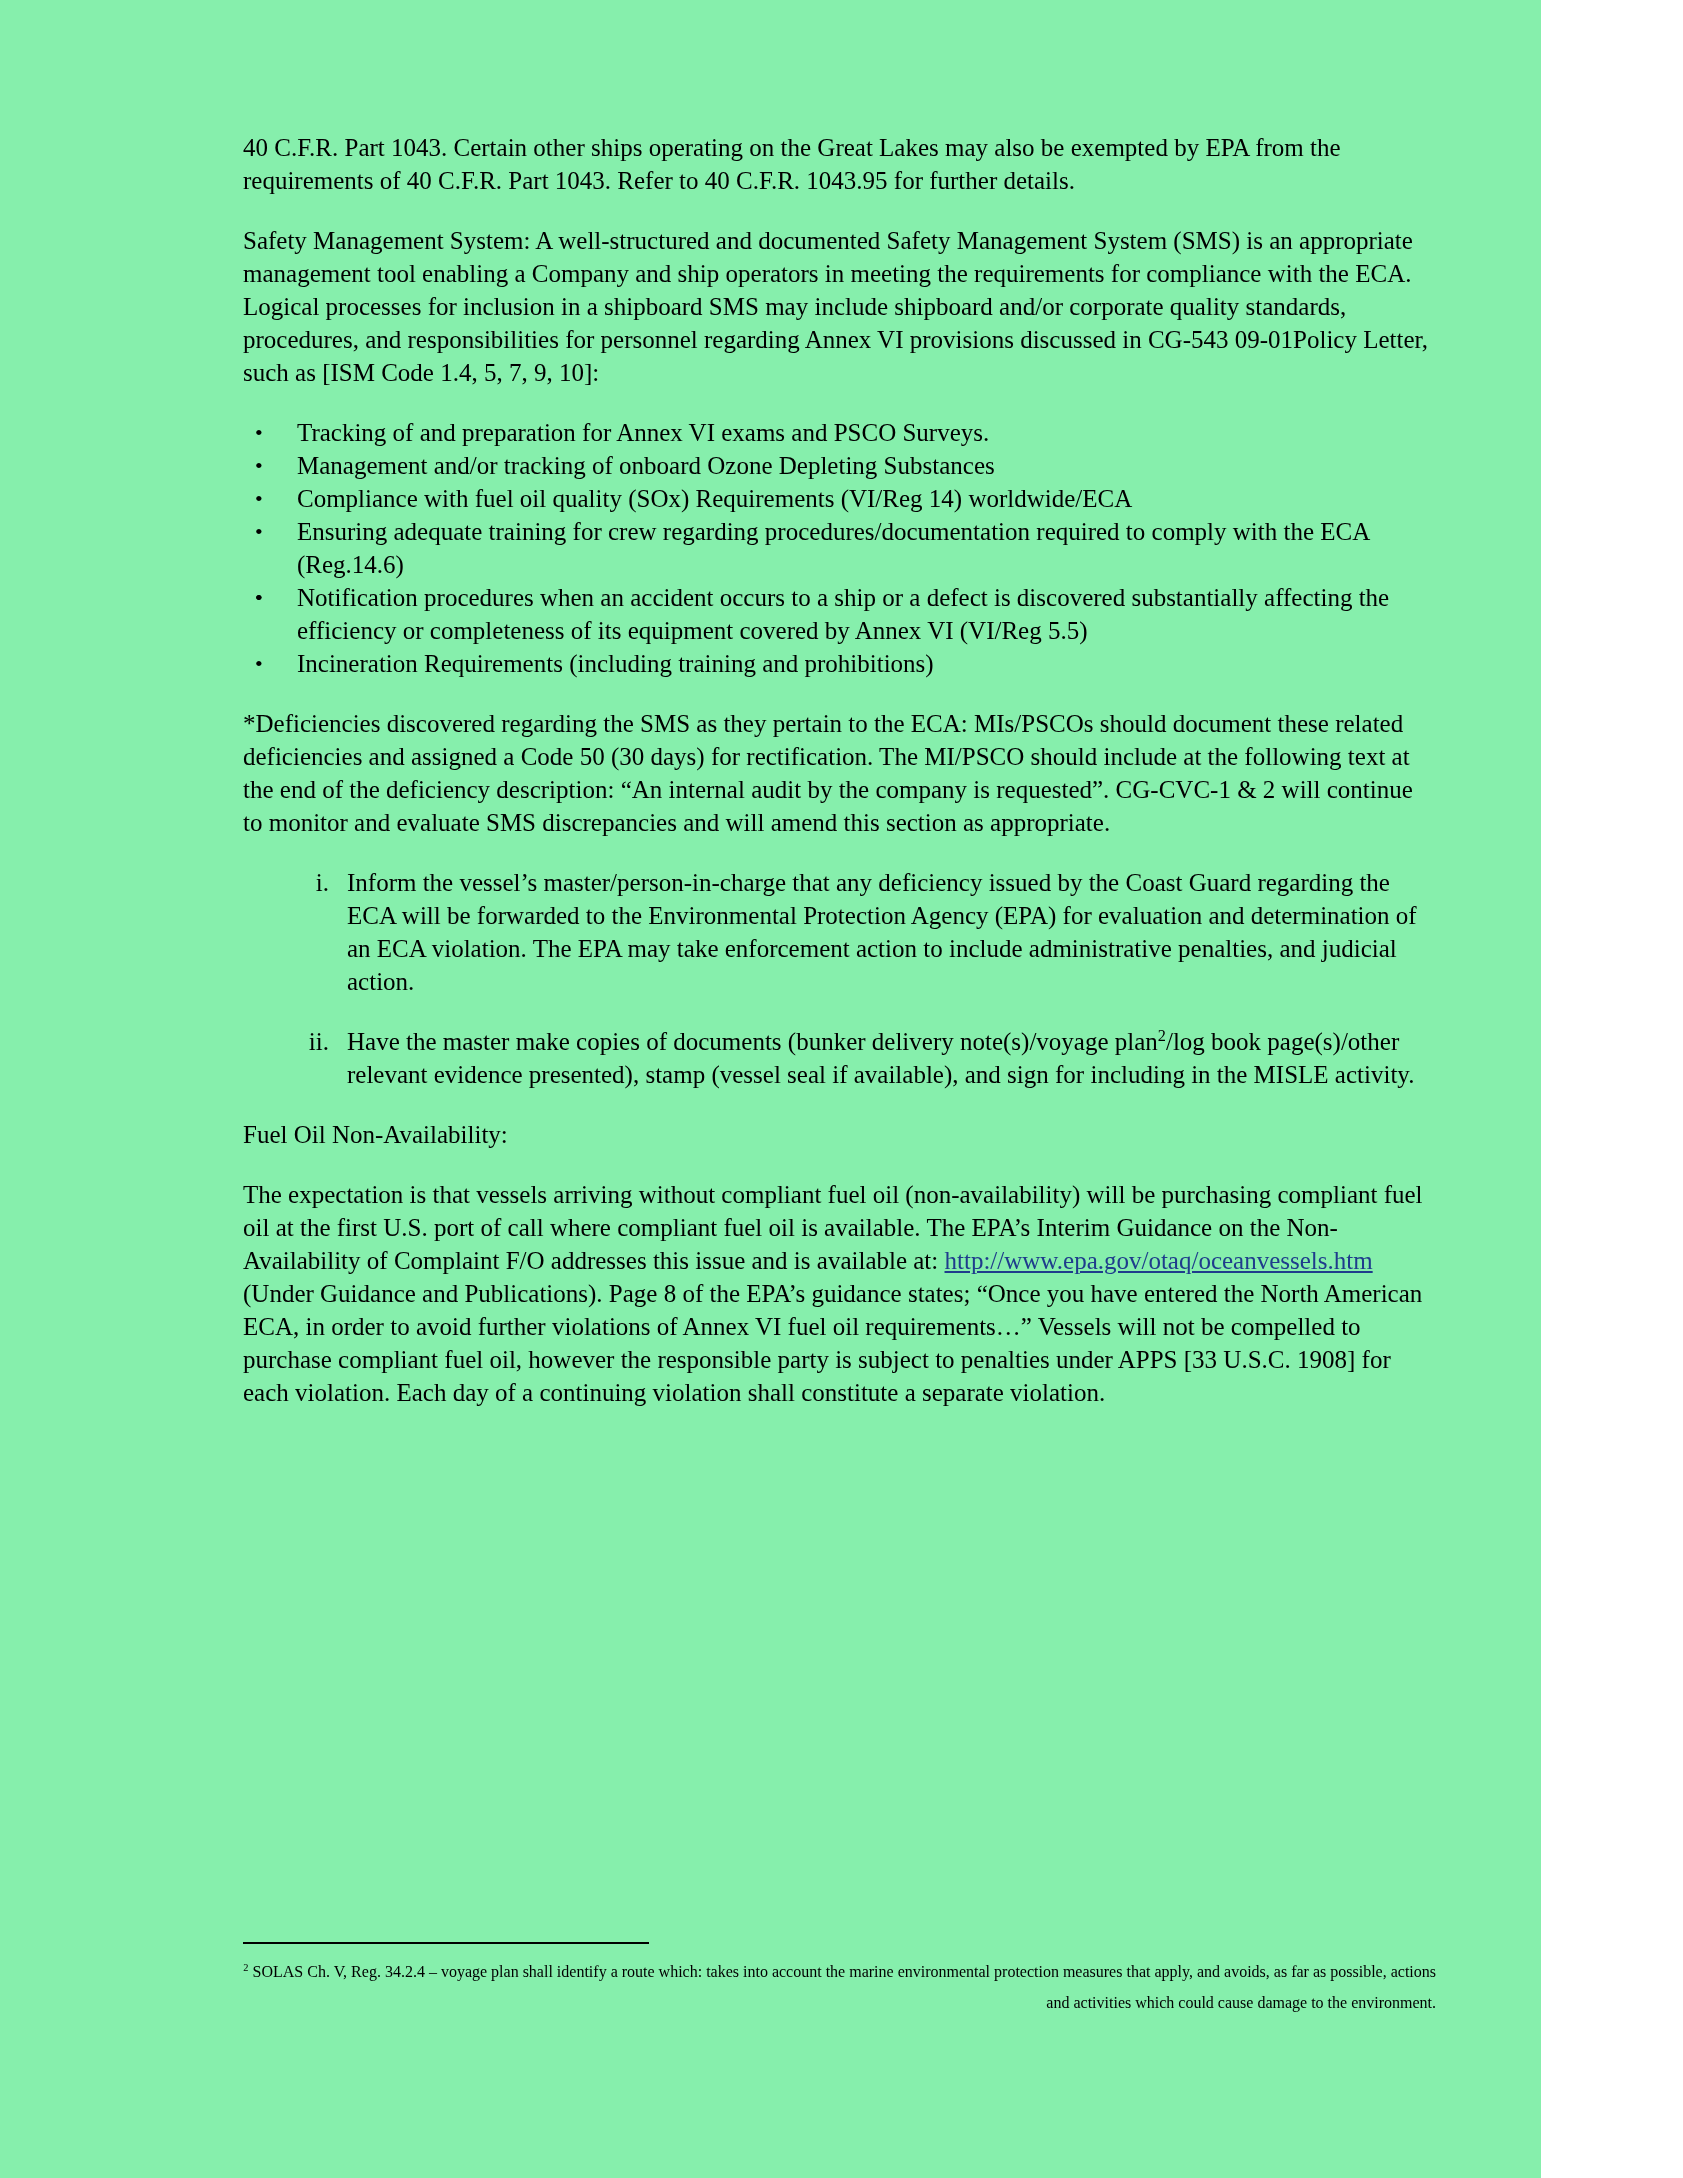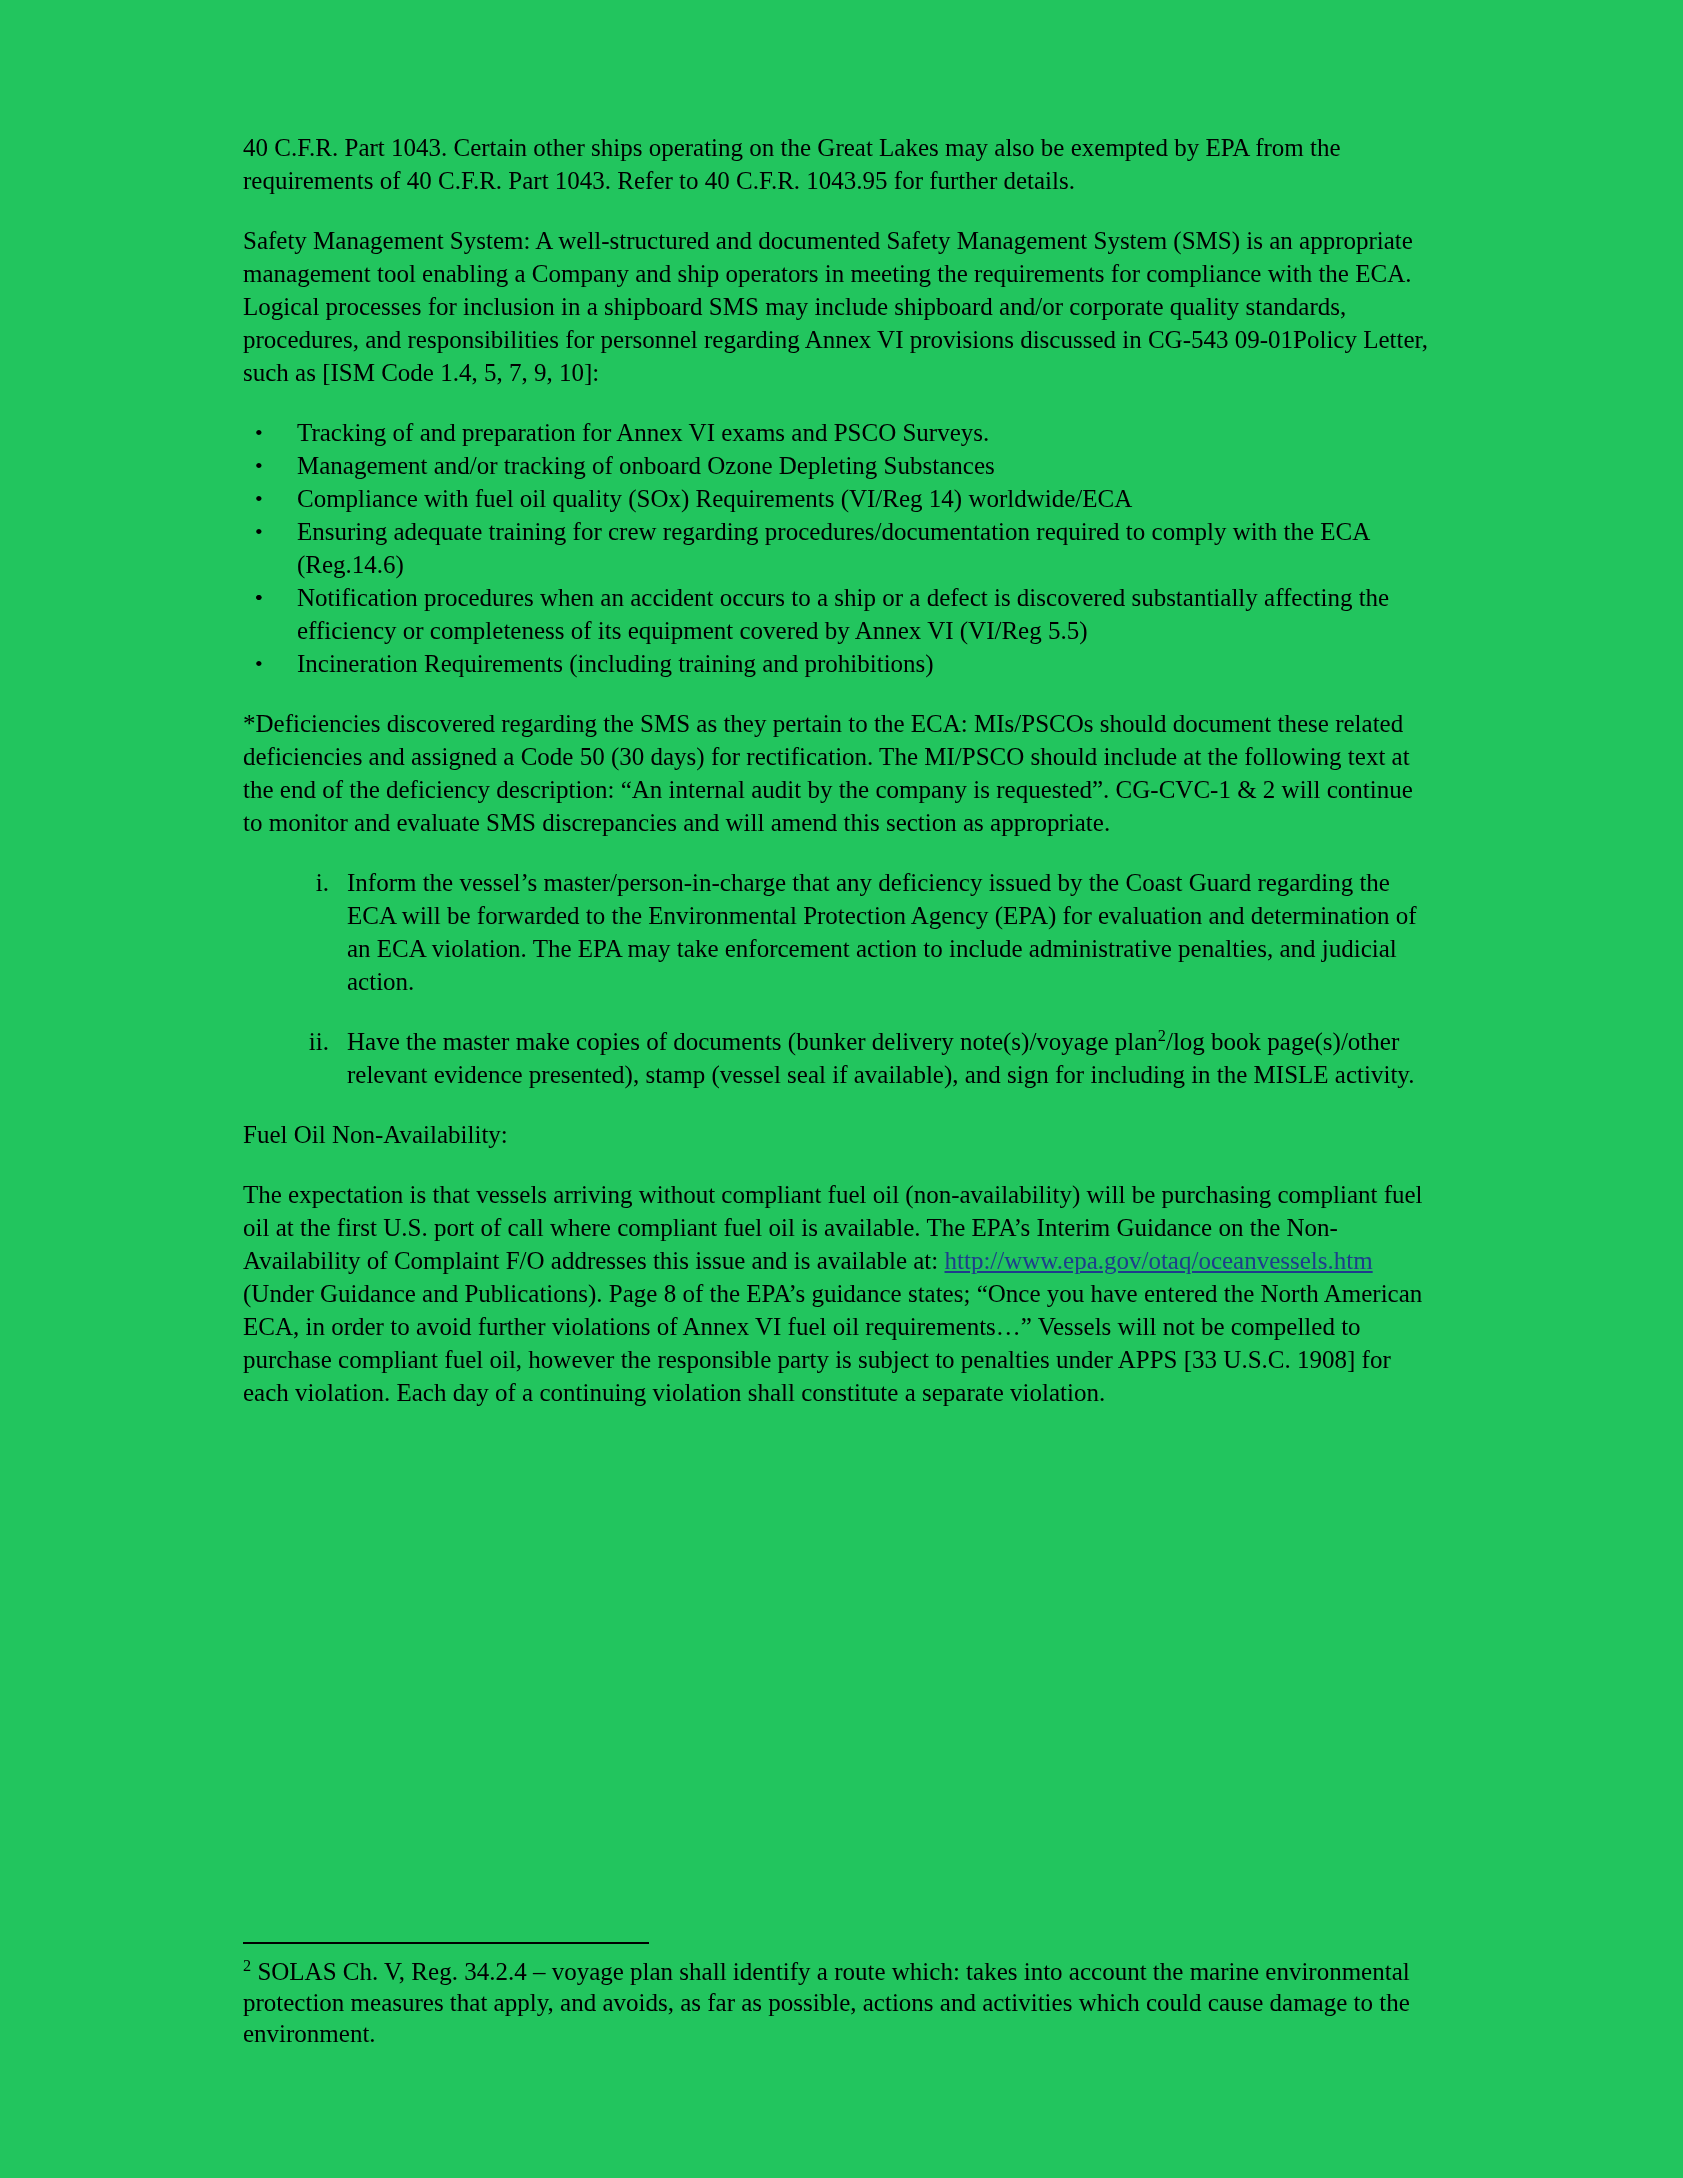--- a/index.html
+++ b/index.html
@@ -2,23 +2,23 @@
 <html><head>
 <meta charset="utf-8">
 <style>
   html, body {
     margin: 0;
     padding: 0;
     background: #ffffff;
   }
   .page {
     position: relative;
-    width: 1683px;
+    width: 1541px;
     height: 2178px;
-    background: #22c55e;
+    background: #86efac;
     font-family: "Liberation Serif", "DejaVu Serif", serif;
     color: #000000;
     box-sizing: border-box;
     overflow: hidden;
   }
   .content {
     position: absolute;
     left: 243px;
     top: 131px;
     width: 1193px;
@@ -87,23 +87,24 @@
     top: 1942px;
     width: 1193px;
   }
   .footnote-rule {
     width: 406px;
     height: 0;
     border-top: 2px solid #000;
     margin: 0 0 12px 0;
   }
   .footnote-text {
-    font-size: 25px;
+    font-size: 16px;
     line-height: 31px;
     margin: 0;
+    text-align: right;
   }
 </style>
 </head>
 <body>
 
 <div class="page">
 
   <div class="content">
 
     <p class="body">40 C.F.R. Part 1043.  Certain other ships operating on the Great Lakes may also be exempted by EPA from the requirements of 40 C.F.R. Part 1043.  Refer to 40 C.F.R. 1043.95 for further details.</p>

